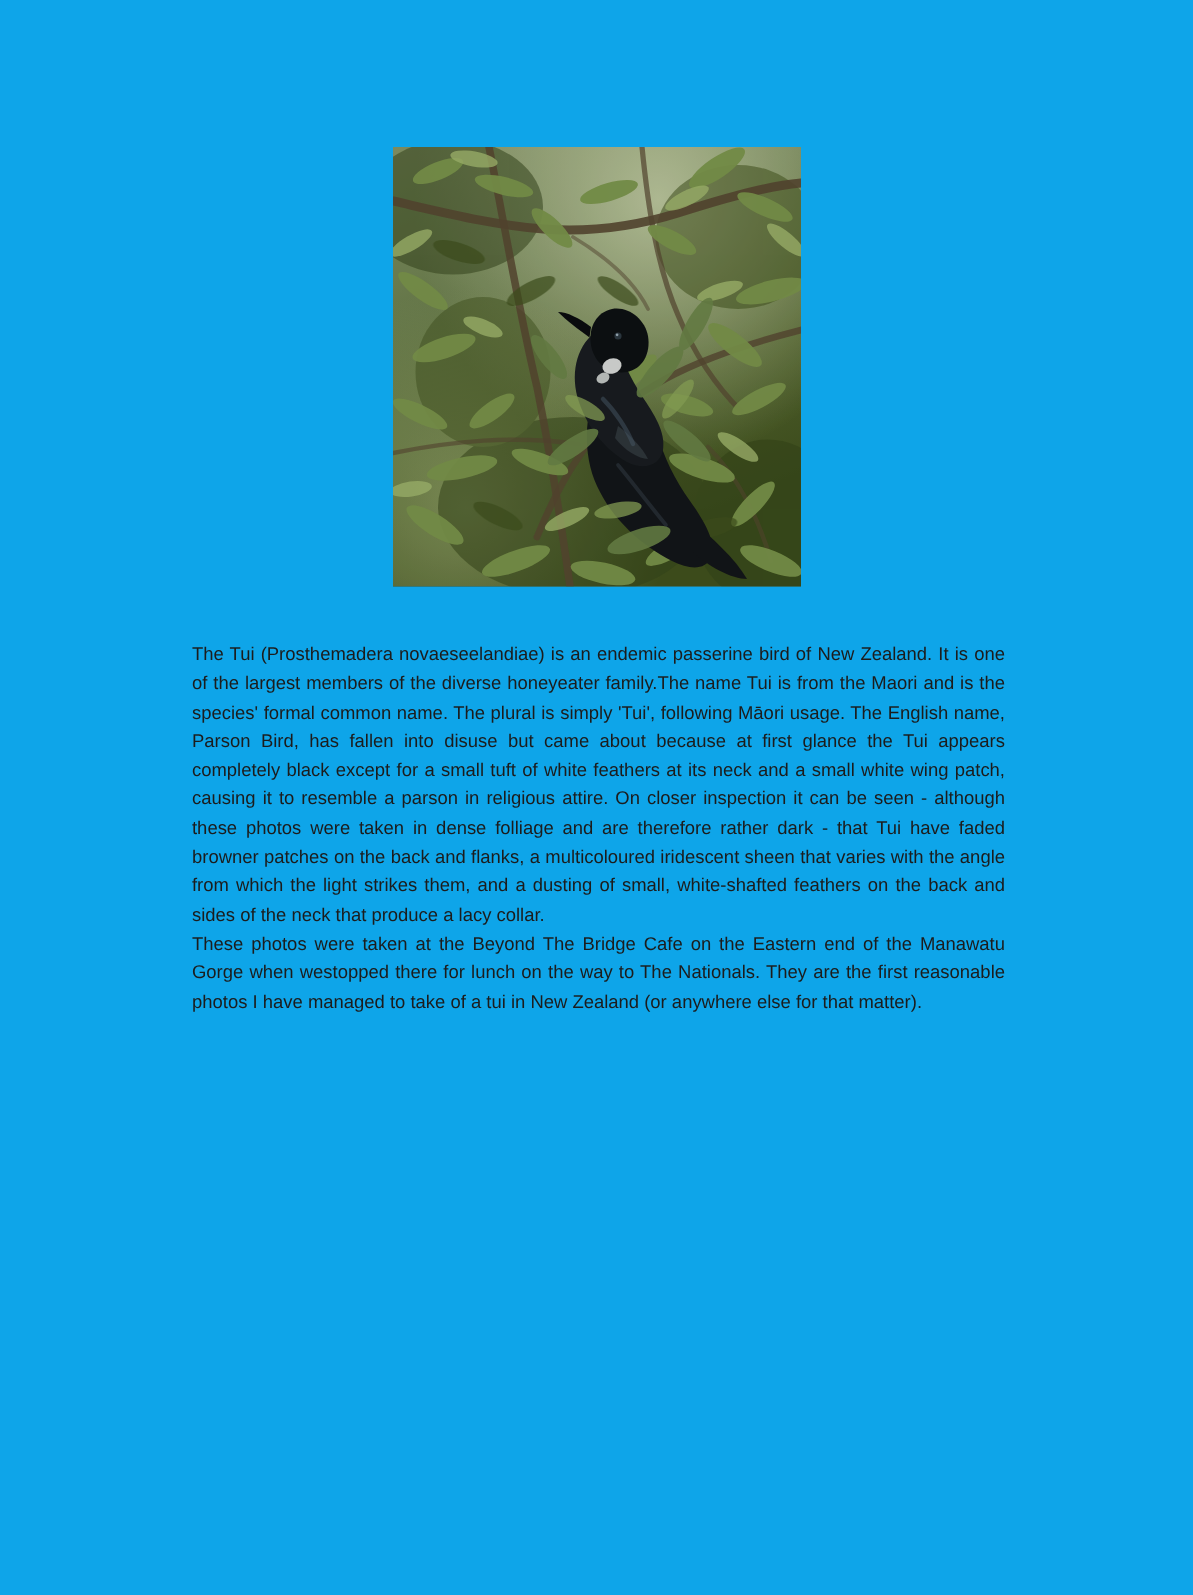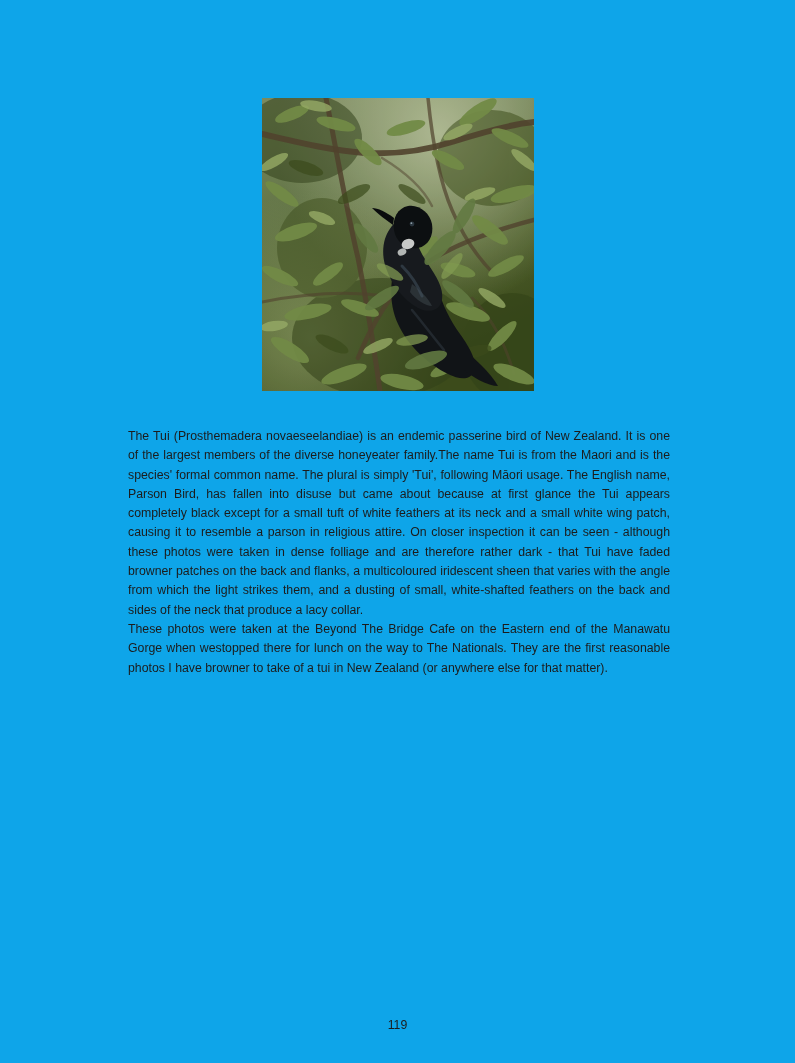--- a/index.html
+++ b/index.html
@@ -200,18 +200,17 @@
         <ellipse cx="128" cy="174" rx="15" ry="5" transform="rotate(30 128 174)"></ellipse>
         <ellipse cx="150" cy="242" rx="16" ry="5" transform="rotate(-10 150 242)"></ellipse>
       </g>
 
       <rect x="0" y="0" width="272" height="293" fill="#000000" opacity="0.1"></rect>
     </svg>
   </div>
 
   <div class="textblock">
     <p class="para">The Tui  (Prosthemadera novaeseelandiae) is an endemic passerine bird of New Zealand. It is one of the largest members of the diverse honeyeater family.The name Tui is from the Maori and is the species' formal common name. The plural is simply 'Tui', following Māori usage. The English name, Parson Bird, has fallen into disuse but came about because at first glance the Tui appears completely black except for a small tuft of white feathers at its neck and a small white wing patch, causing it to resemble a parson in religious attire. On closer inspection it can be seen - although these photos were taken in dense folliage and are therefore rather dark - that Tui have faded browner patches on the back and flanks, a multicoloured iridescent sheen that varies with the angle from which the light strikes them, and a dusting of small, white-shafted feathers on the back and sides of the neck that produce a lacy collar.</p>
-    <p class="para">These photos were taken at the Beyond The Bridge Cafe on the Eastern end of the Manawatu Gorge when westopped there for lunch on the way to The Nationals. They are the first reasonable photos I have browner to take of a tui in New Zealand (or anywhere else for that matter).</p>
+    <p class="para">These photos were taken at the Beyond The Bridge Cafe on the Eastern end of the Manawatu Gorge when westopped there for lunch on the way to The Nationals. They are the first reasonable photos I have managed to take of a tui in New Zealand (or anywhere else for that matter).</p>
   </div>
 
-  <div class="page-number">119</div>
 
 </div>
 
 </body></html>

